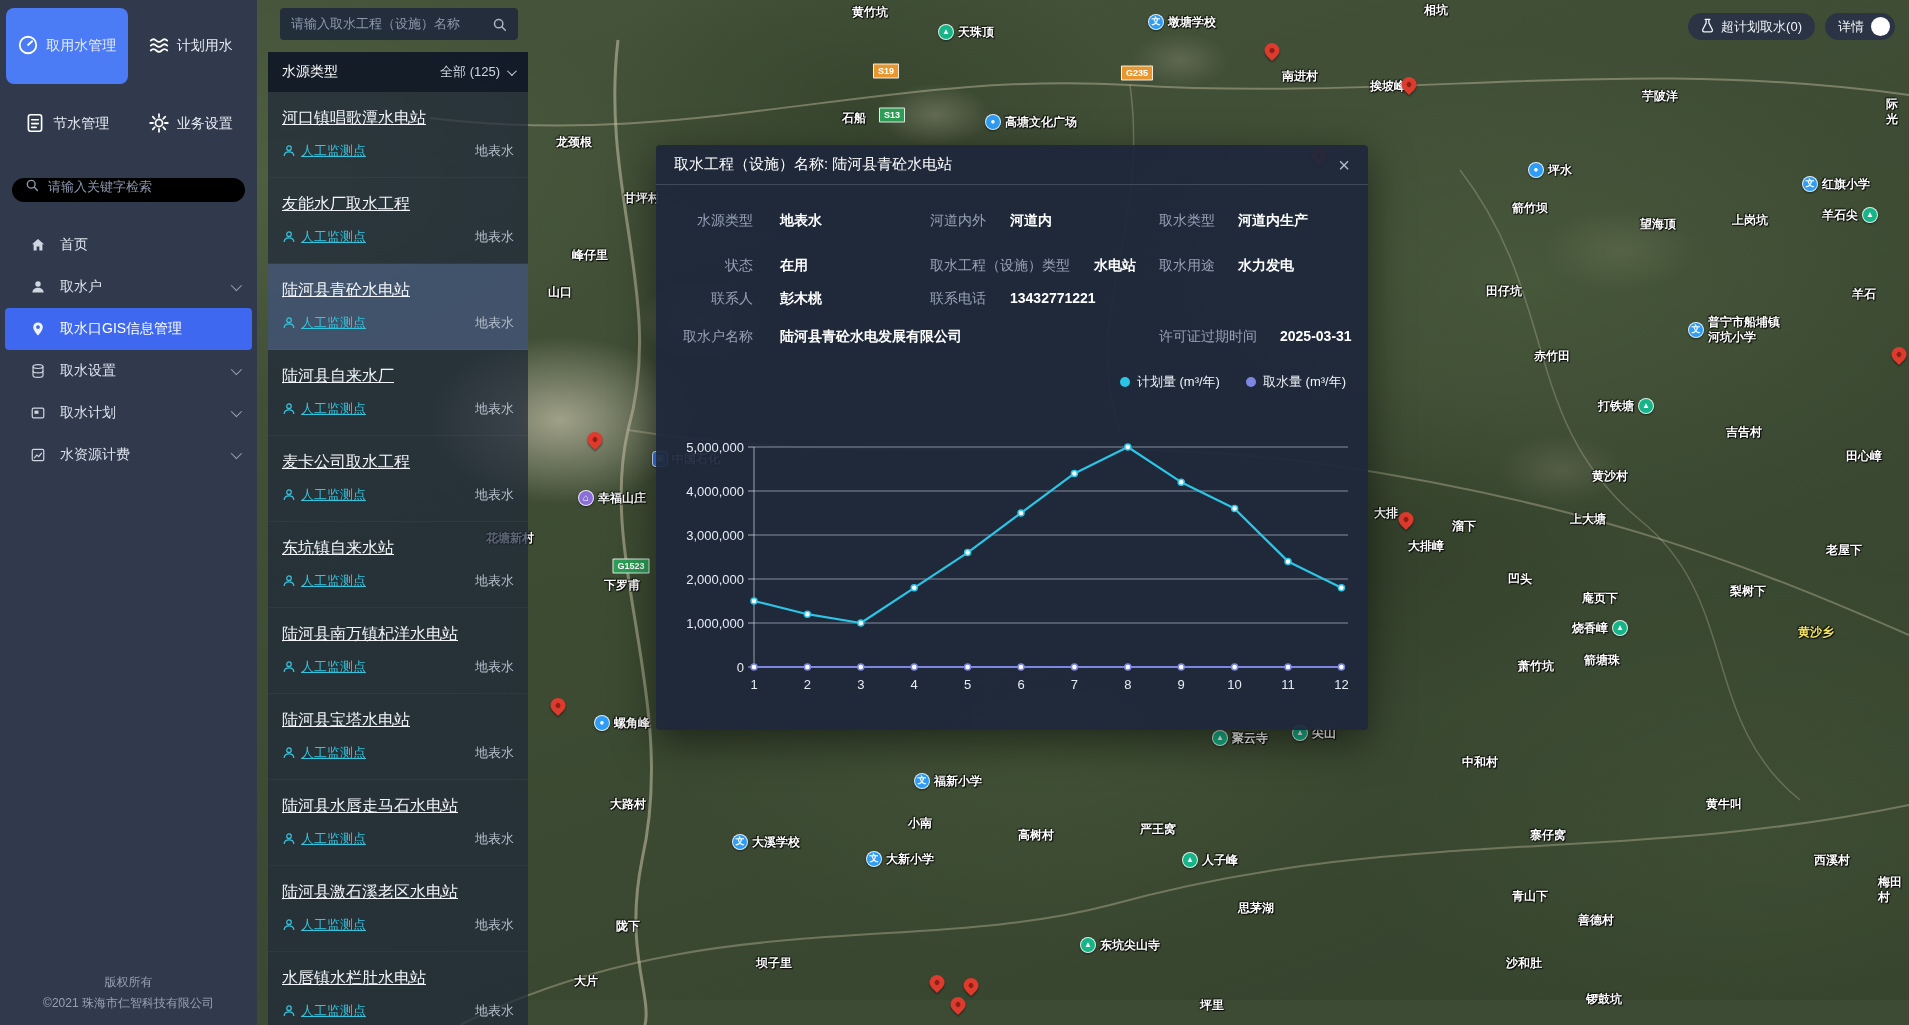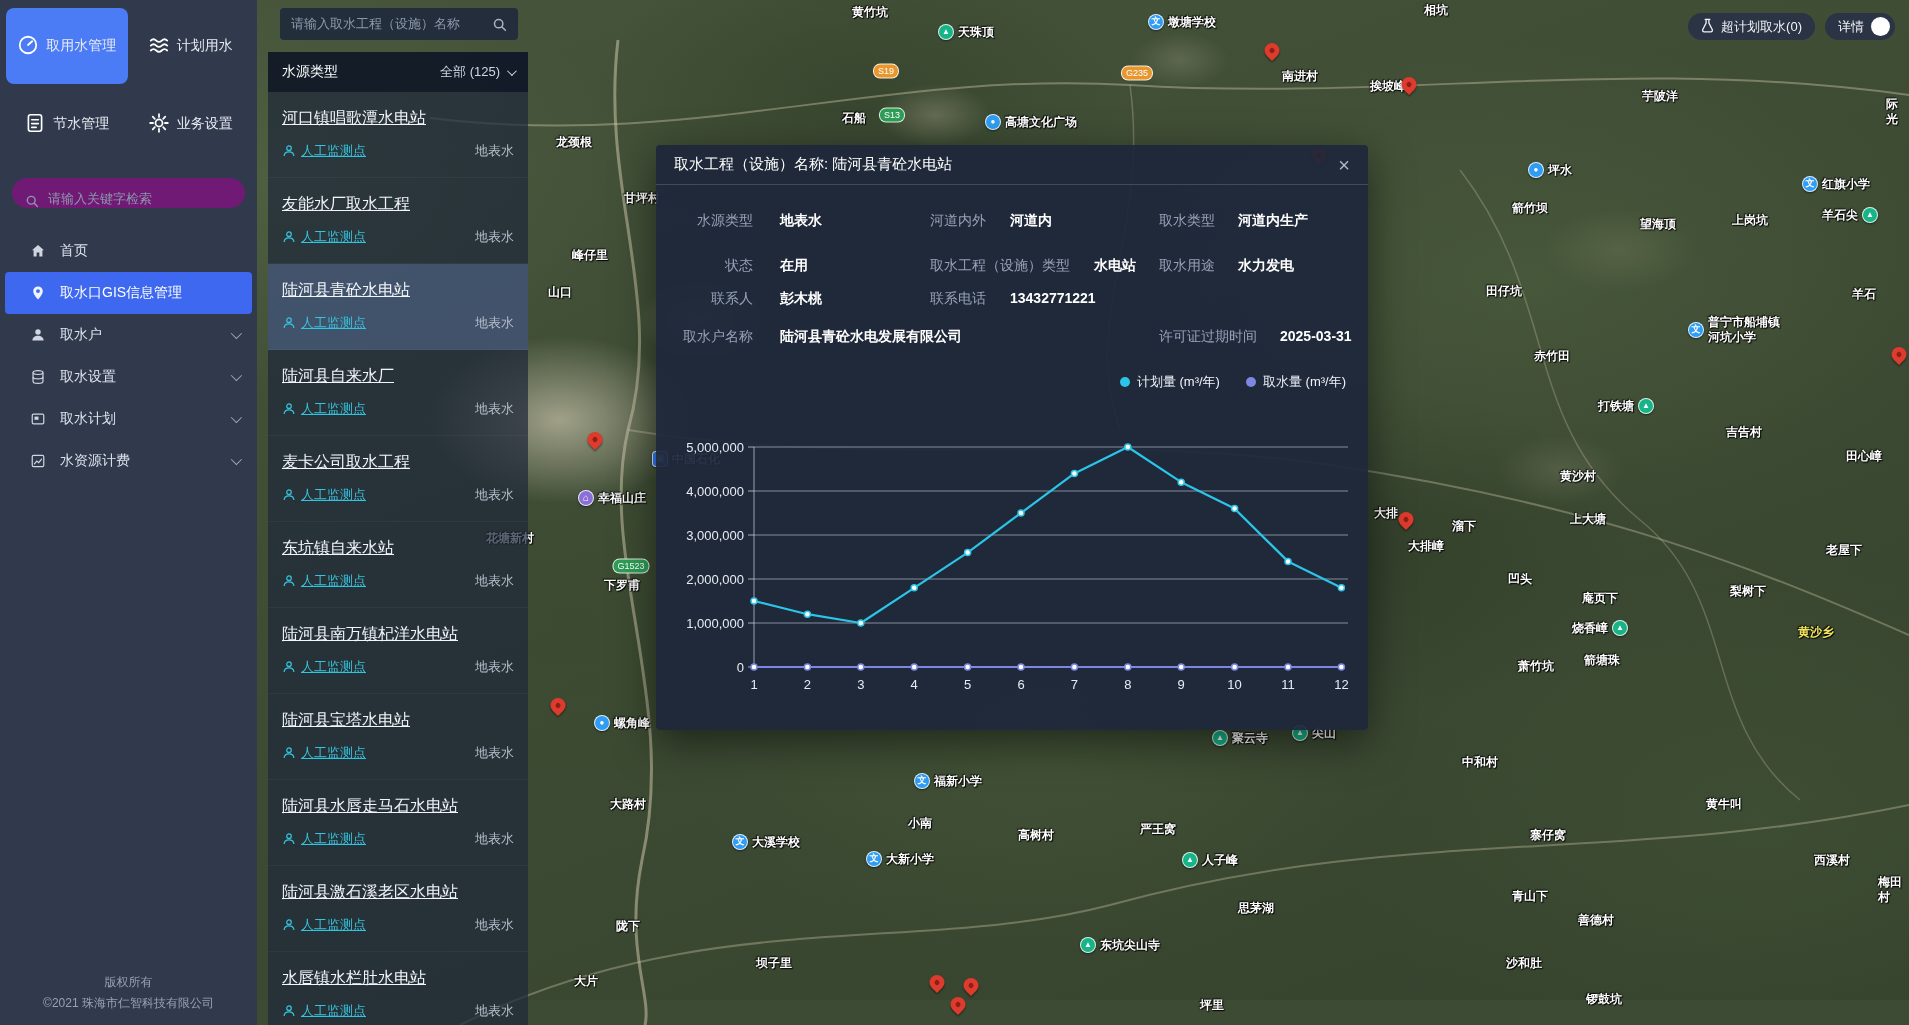--- a/index.html
+++ b/index.html
@@ -35,41 +35,41 @@
     box-shadow:0 1px 2px rgba(0,0,0,.5);border:1px solid rgba(255,255,255,.85);}
   .poi.school{background:#2f9df5;}
   .poi.mount{background:#16b487;font-size:8px;}
   .poi.dot{background:#2f9df5;font-size:8px;}
   .poi.gas{background:#2f7df5;border-radius:4px;font-size:9px;}
   .poi.villa{background:#8a6fd8;font-size:10px;}
   .map-pin{position:absolute;width:15px;height:15px;background:#dd3b2d;
     border-radius:50% 50% 50% 0;transform:translate(-50%,-100%) rotate(-45deg);
     transform-origin:center;box-shadow:-1px 1px 2px rgba(0,0,0,.45);z-index:2;}
   .map-pin::after{content:"";position:absolute;left:5px;top:5px;width:5px;height:5px;border-radius:50%;background:#8f1f15;}
-  .map-shield{position:absolute;transform:translate(-50%,-50%);color:#fff;font-size:9px;font-weight:normal;
-    padding:1px 4px;border-radius:7px;border:1px solid rgba(255,255,255,.85);line-height:1.2;}
+  .map-shield{position:absolute;transform:translate(-50%,-50%);color:#fff;font-size:9px;font-weight:bold;
+    padding:1px 4px;border-radius:1px;border:1px solid rgba(255,255,255,.85);line-height:1.2;}
 
   
   #topbar{position:absolute;left:0;top:0;width:100%;z-index:40;}
   .pill{position:absolute;top:13px;height:27px;background:rgba(40,50,70,.9);border-radius:14px;
     color:#f0f3f8;font-size:13px;display:flex;align-items:center;gap:7px;padding:0 13px;}
   #alarm-pill{right:94px;}
   #detail-pill{right:14px;padding:0 5px 0 13px;}
   #detail-pill .knob{width:19px;height:19px;border-radius:50%;background:#fff;display:inline-block;}
 
   
   #sidebar{position:absolute;left:0;top:0;width:257px;height:1025px;background:#313a4c;z-index:20;
     display:flex;flex-direction:column;}
   #launcher{display:grid;grid-template-columns:1fr 1fr;gap:2px;padding:8px 6px 0 6px;}
   .tile{height:76px;display:flex;flex-direction:row;align-items:center;justify-content:center;gap:7px;
     color:#e8ecf4;font-size:14px;border-radius:8px;cursor:pointer;}
   .tile.active{background:#4b7bf5;}
   .tile svg{width:22px;height:22px;}
-  #side-search{margin:16px 12px 0 12px;height:30px;background:#701a75;border-radius:16px;
-    display:flex;align-items:flex-end;gap:9px;padding:0 13px;color:#8d98ad;font-size:13px;}
+  #side-search{margin:16px 12px 0 12px;height:24px;background:#000000;border-radius:16px;
+    display:flex;align-items:flex-start;gap:9px;padding:0 13px;color:#8d98ad;font-size:13px;}
   #side-search svg{width:14px;height:14px;flex:0 0 auto;}
   #menu{margin-top:22px;}
   .menu-item{position:relative;height:42px;display:flex;align-items:center;gap:14px;
     padding:0 18px 0 30px;color:#dde3ee;font-size:14px;cursor:pointer;}
   .menu-item svg{width:16px;height:16px;flex:0 0 auto;opacity:.92;}
   .menu-item.active{background:#3d68ef;margin:0 5px;padding:0 13px 0 25px;border-radius:4px;color:#fff;}
   .menu-item .chev{margin-left:auto;width:8px;height:8px;border-right:1.5px solid #9aa5ba;
     border-bottom:1.5px solid #9aa5ba;transform:rotate(45deg) translateY(-2px);}
   #side-footer{margin-top:auto;text-align:center;color:#98a1b4;font-size:12px;line-height:1.8;padding-bottom:10px;}
 
@@ -148,21 +148,21 @@
       <div class="map-label" style="left: 572px; top: 255px;"><span>峰仔里</span></div>
       <div class="map-label" style="left: 548px; top: 292px;"><span>山口</span></div>
       <div class="map-label" style="left: 1486px; top: 291px;"><span>田仔坑</span></div>
       <div class="map-label" style="left: 1688px; top: 330px;"><span class="poi school">文</span><span>普宁市船埔镇
 河坑小学</span></div>
       <div class="map-label" style="left: 1852px; top: 294px;"><span>羊石</span></div>
       <div class="map-label" style="left: 1534px; top: 356px;"><span>赤竹田</span></div>
       <div class="map-label" style="left: 1598px; top: 406px;"><span>打铁塘</span><span class="poi mount">▲</span></div>
       <div class="map-label" style="left: 1726px; top: 432px;"><span>吉告村</span></div>
       <div class="map-label" style="left: 1846px; top: 456px;"><span>田心嶂</span></div>
-      <div class="map-label" style="left: 1560px; top: 476px;"><span>黄沙村</span></div>
+      <div class="map-label" style="left: 1592px; top: 476px;"><span>黄沙村</span></div>
       <div class="map-label" style="left: 1374px; top: 513px;"><span>大排</span></div>
       <div class="map-label" style="left: 1452px; top: 526px;"><span>溜下</span></div>
       <div class="map-label" style="left: 1570px; top: 519px;"><span>上大塘</span></div>
       <div class="map-label" style="left: 1826px; top: 550px;"><span>老屋下</span></div>
       <div class="map-label" style="left: 1408px; top: 546px;"><span>大排嶂</span></div>
       <div class="map-label" style="left: 1508px; top: 579px;"><span>凹头</span></div>
       <div class="map-label" style="left: 1582px; top: 598px;"><span>庵页下</span></div>
       <div class="map-label" style="left: 1730px; top: 591px;"><span>梨树下</span></div>
       <div class="map-label" style="left: 1572px; top: 628px;"><span>烧香嶂</span><span class="poi mount">▲</span></div>
       <div class="map-label" style="left: 1798px; top: 632px; color: rgb(242, 227, 95);"><span>黄沙乡</span></div>
@@ -273,38 +273,38 @@
   </div>
   <nav id="menu">
       <div class="menu-item">
         <span style="width:16px;height:16px;display:inline-flex">
           <svg viewBox="0 0 20 20" fill="#dde3ee">
             <path d="M10 2.5 L17.5 9 H15.5 V17 H11.7 V12 H8.3 V17 H4.5 V9 H2.5 Z"></path>
           </svg>
         </span>
         <span>首页</span>
       </div>
-      <div class="menu-item active">
-        <span style="width:16px;height:16px;display:inline-flex">
-          <svg viewBox="0 0 20 20" fill="#fff">
-            <path d="M10 1.8 a6 6 0 0 1 6 6 c0 4.2 -6 10.4 -6 10.4 s-6 -6.2 -6 -10.4 a6 6 0 0 1 6 -6 z"></path>
-            <circle cx="10" cy="7.6" r="2.4" fill="#3d68ef"></circle>
-          </svg>
-        </span>
-        <span>取水口GIS信息管理</span>
-      </div>
       <div class="menu-item">
         <span style="width:16px;height:16px;display:inline-flex">
           <svg viewBox="0 0 20 20" fill="#dde3ee">
             <circle cx="10" cy="6.2" r="3.4"></circle>
             <path d="M3 17 c0 -4 3.1 -6.2 7 -6.2 s7 2.2 7 6.2 z"></path>
           </svg>
         </span>
         <span>取水户</span>
         <span class="chev"></span>
+      </div>
+      <div class="menu-item active">
+        <span style="width:16px;height:16px;display:inline-flex">
+          <svg viewBox="0 0 20 20" fill="#fff">
+            <path d="M10 1.8 a6 6 0 0 1 6 6 c0 4.2 -6 10.4 -6 10.4 s-6 -6.2 -6 -10.4 a6 6 0 0 1 6 -6 z"></path>
+            <circle cx="10" cy="7.6" r="2.4" fill="#3d68ef"></circle>
+          </svg>
+        </span>
+        <span>取水口GIS信息管理</span>
       </div>
       <div class="menu-item">
         <span style="width:16px;height:16px;display:inline-flex">
           <svg viewBox="0 0 20 20" fill="none" stroke="#dde3ee" stroke-width="1.5">
             <ellipse cx="10" cy="4.5" rx="6.2" ry="2.4"></ellipse>
             <path d="M3.8 4.5 V15.5 c0 1.3 2.8 2.4 6.2 2.4 s6.2 -1.1 6.2 -2.4 V4.5"></path>
             <path d="M3.8 10 c0 1.3 2.8 2.4 6.2 2.4 s6.2 -1.1 6.2 -2.4"></path>
           </svg>
         </span>
         <span>取水设置</span>

